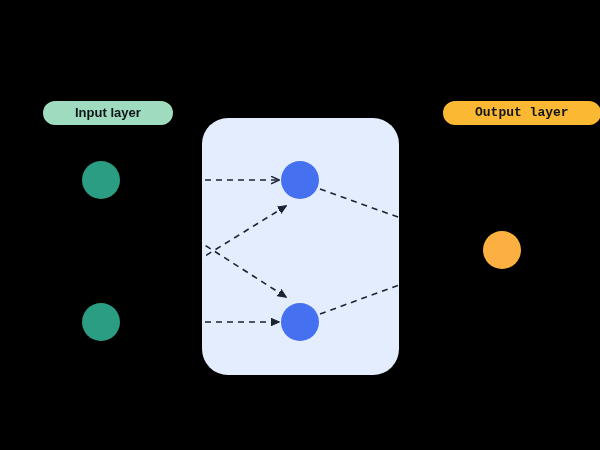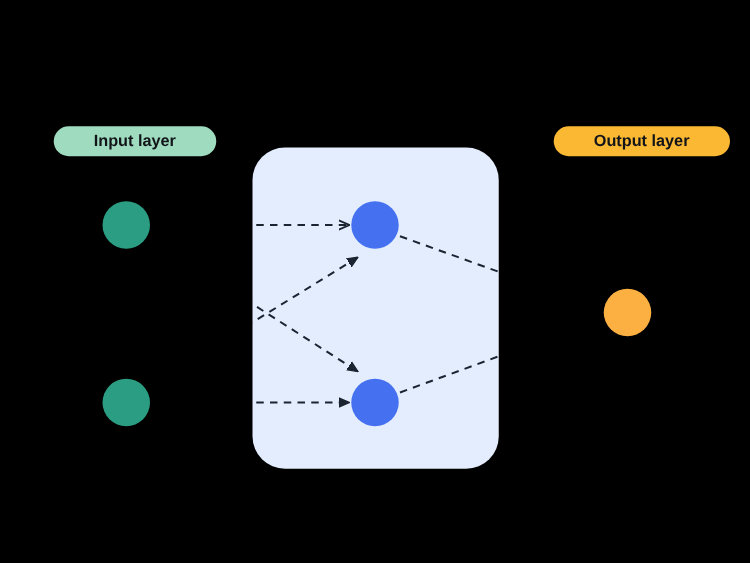--- a/index.html
+++ b/index.html
@@ -72,21 +72,21 @@
     text-align: center;
     font-size: 13px;
     font-weight: bold;
     color: #111418;
     white-space: nowrap;
     box-sizing: border-box;
     padding: 0 32px;
   }
   .badge-input  { left: 43px;  top: 101px; background: #9fdcbf; }
   .badge-hidden { left: 243px; top: 101px; background: #aeccfb; }
-  .badge-output { left: 443px; top: 101px; background: #fbb833; }
+  .badge-output { left: 443px; top: 101px; background: #fbb833; font-family: Liberation Mono, monospace; }
 </style>
 </head>
 <body>
 
 <div id="canvas">
 
   <div class="hidden-box"></div>
 
   <div class="edges-clip">
     <svg viewBox="0 0 600 450" xmlns="http://www.w3.org/2000/svg">

